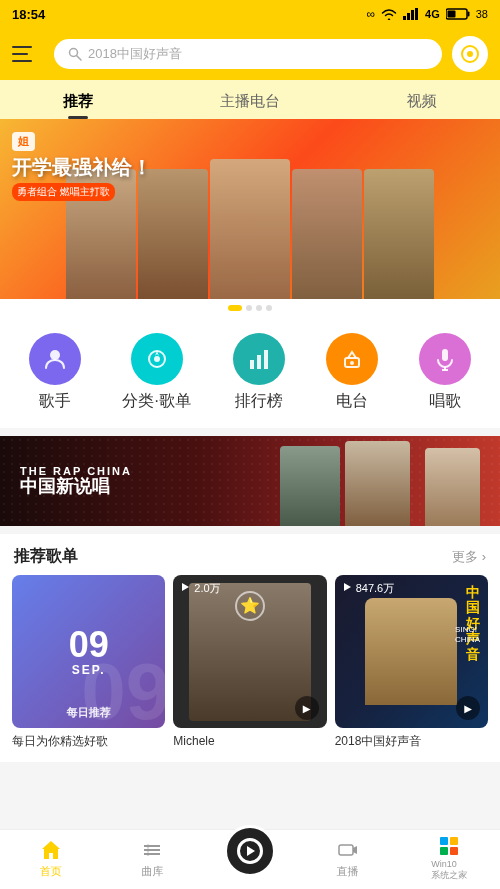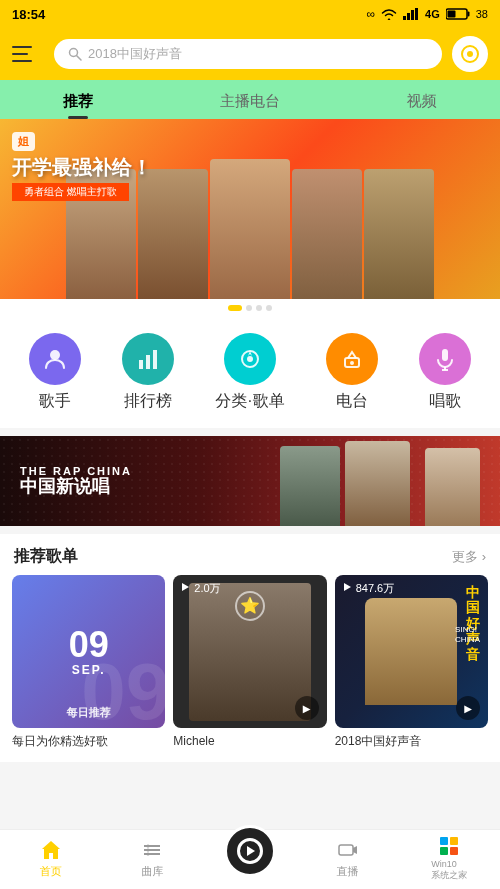--- a/index.html
+++ b/index.html
@@ -97,21 +97,21 @@
     .record-icon::after {
       content: '';
       width: 6px;
       height: 6px;
       background: #FFD000;
       border-radius: 50%;
     }
 
     
     .tabs {
-      background: #86efac;
+      background: #fef9c3;
       display: flex;
       justify-content: space-around;
       padding: 4px 0 0;
     }
     .tab-item {
       padding: 8px 20px;
       font-size: 15px;
       color: #666;
       cursor: pointer;
       position: relative;
@@ -182,22 +182,22 @@
       font-weight: 900;
       color: #fff;
       text-shadow: 1px 2px 4px rgba(0,0,0,0.4);
       margin-top: 4px;
       line-height: 1.2;
     }
     .banner-sub-badge {
       background: #ff4400;
       color: #fff;
       font-size: 10px;
-      padding: 2px 12px;
-      border-radius: 0;
+      padding: 2px 5px;
+      border-radius: 8px;
       margin-top: 4px;
       display: inline-block;
     }
 
     
     .categories {
       background: #fff;
       display: flex;
       justify-content: space-around;
       padding: 16px 8px;
@@ -631,38 +631,38 @@
   <div class="cat-item">
     <div class="cat-icon cat-icon-1">
       <svg width="26" height="26" viewBox="0 0 26 26" fill="none">
         <circle cx="13" cy="9" r="5" fill="rgba(255,255,255,0.9)"></circle>
         <path d="M4 22c0-5 4-8 9-8s9 3 9 8" stroke="rgba(255,255,255,0.9)" stroke-width="2" fill="none" stroke-linecap="round"></path>
       </svg>
     </div>
     <span class="cat-label">歌手</span>
   </div>
   <div class="cat-item">
+    <div class="cat-icon cat-icon-3">
+      <svg width="26" height="26" viewBox="0 0 26 26" fill="none">
+        <circle cx="13" cy="13" r="8" stroke="rgba(255,255,255,0.9)" stroke-width="2"></circle>
+        <circle cx="13" cy="13" r="3" fill="rgba(255,255,255,0.9)"></circle>
+        <path d="M13 5 L15 10 L13 8 L11 10 Z" fill="rgba(255,255,255,0.9)"></path>
+      </svg>
+    </div>
+    <span class="cat-label">分类·歌单</span>
+  </div>
+  <div class="cat-item">
     <div class="cat-icon cat-icon-2">
       <svg width="26" height="26" viewBox="0 0 26 26" fill="none">
         <rect x="4" y="14" width="4" height="9" fill="rgba(255,255,255,0.9)"></rect>
         <rect x="11" y="9" width="4" height="14" fill="rgba(255,255,255,0.9)"></rect>
         <rect x="18" y="4" width="4" height="19" fill="rgba(255,255,255,0.9)"></rect>
       </svg>
     </div>
     <span class="cat-label">排行榜</span>
-  </div>
-  <div class="cat-item">
-    <div class="cat-icon cat-icon-3">
-      <svg width="26" height="26" viewBox="0 0 26 26" fill="none">
-        <circle cx="13" cy="13" r="8" stroke="rgba(255,255,255,0.9)" stroke-width="2"></circle>
-        <circle cx="13" cy="13" r="3" fill="rgba(255,255,255,0.9)"></circle>
-        <path d="M13 5 L15 10 L13 8 L11 10 Z" fill="rgba(255,255,255,0.9)"></path>
-      </svg>
-    </div>
-    <span class="cat-label">分类·歌单</span>
   </div>
   <div class="cat-item">
     <div class="cat-icon cat-icon-4">
       <svg width="26" height="26" viewBox="0 0 26 26" fill="none">
         <rect x="6" y="12" width="14" height="9" rx="2" stroke="rgba(255,255,255,0.9)" stroke-width="2"></rect>
         <circle cx="13" cy="17" r="2" fill="rgba(255,255,255,0.9)"></circle>
         <path d="M9 12 L13 6 L17 12" stroke="rgba(255,255,255,0.9)" stroke-width="2" fill="none"></path>
       </svg>
     </div>
     <span class="cat-label">电台</span>

